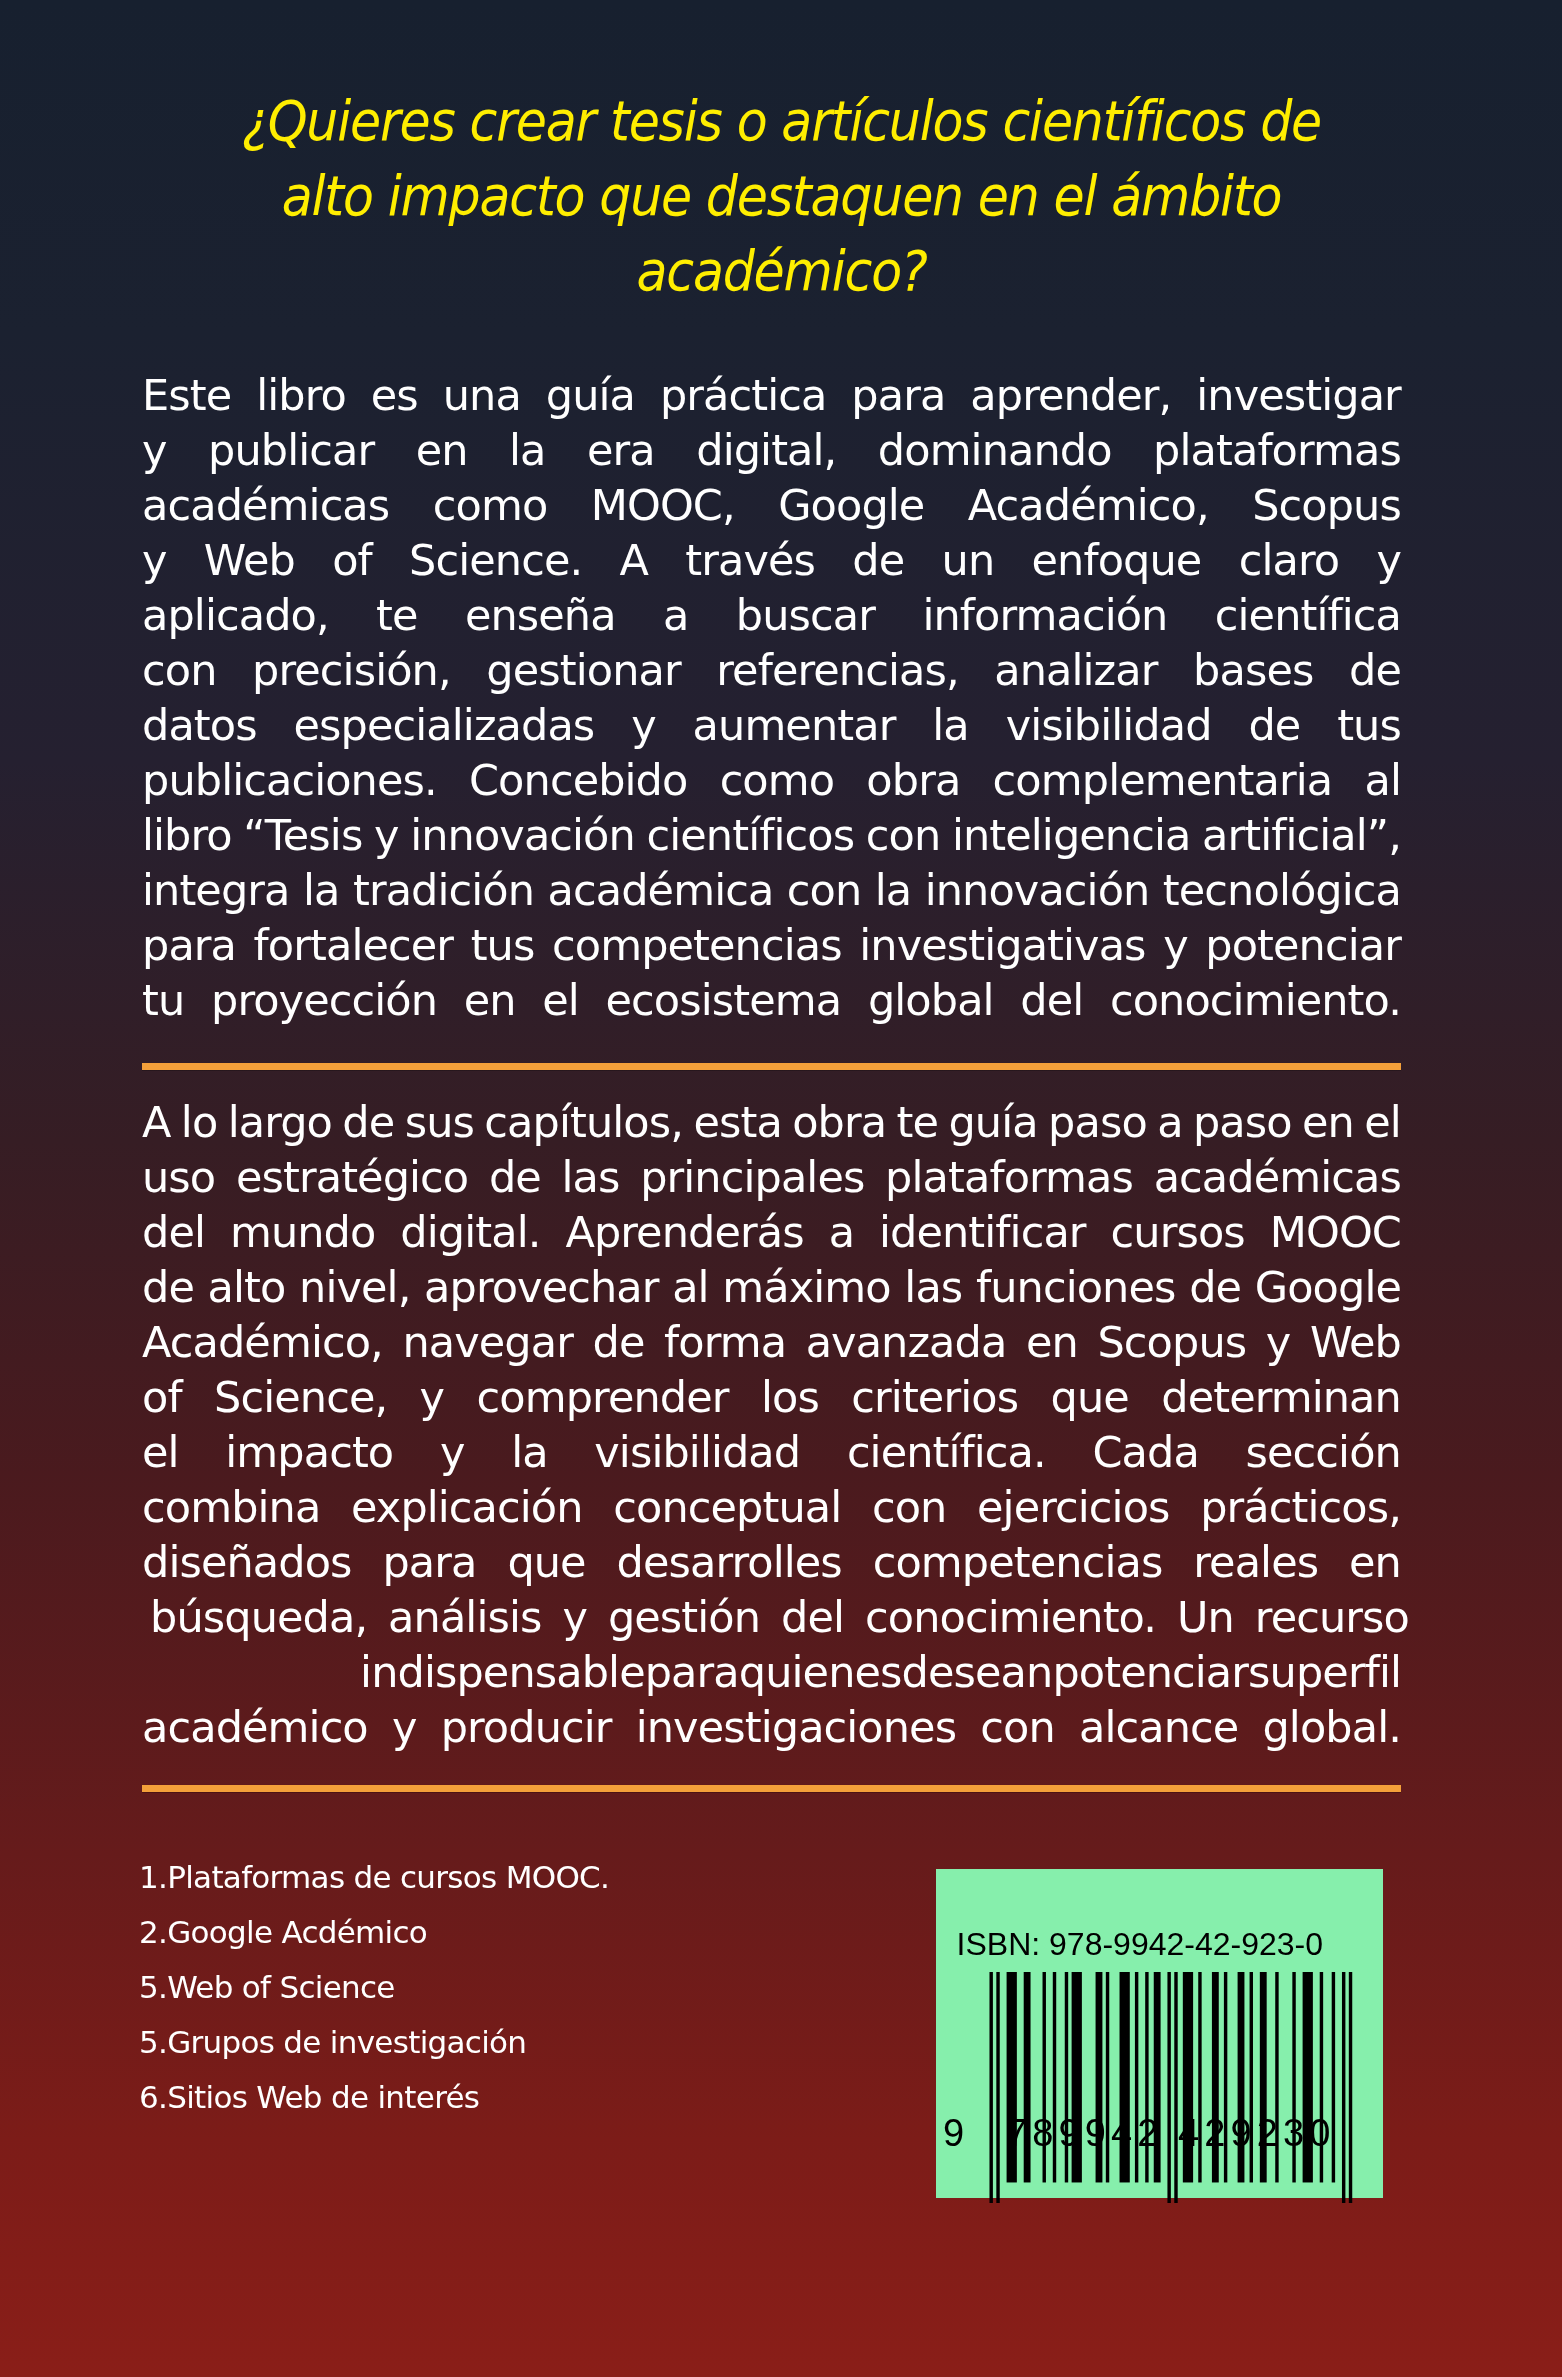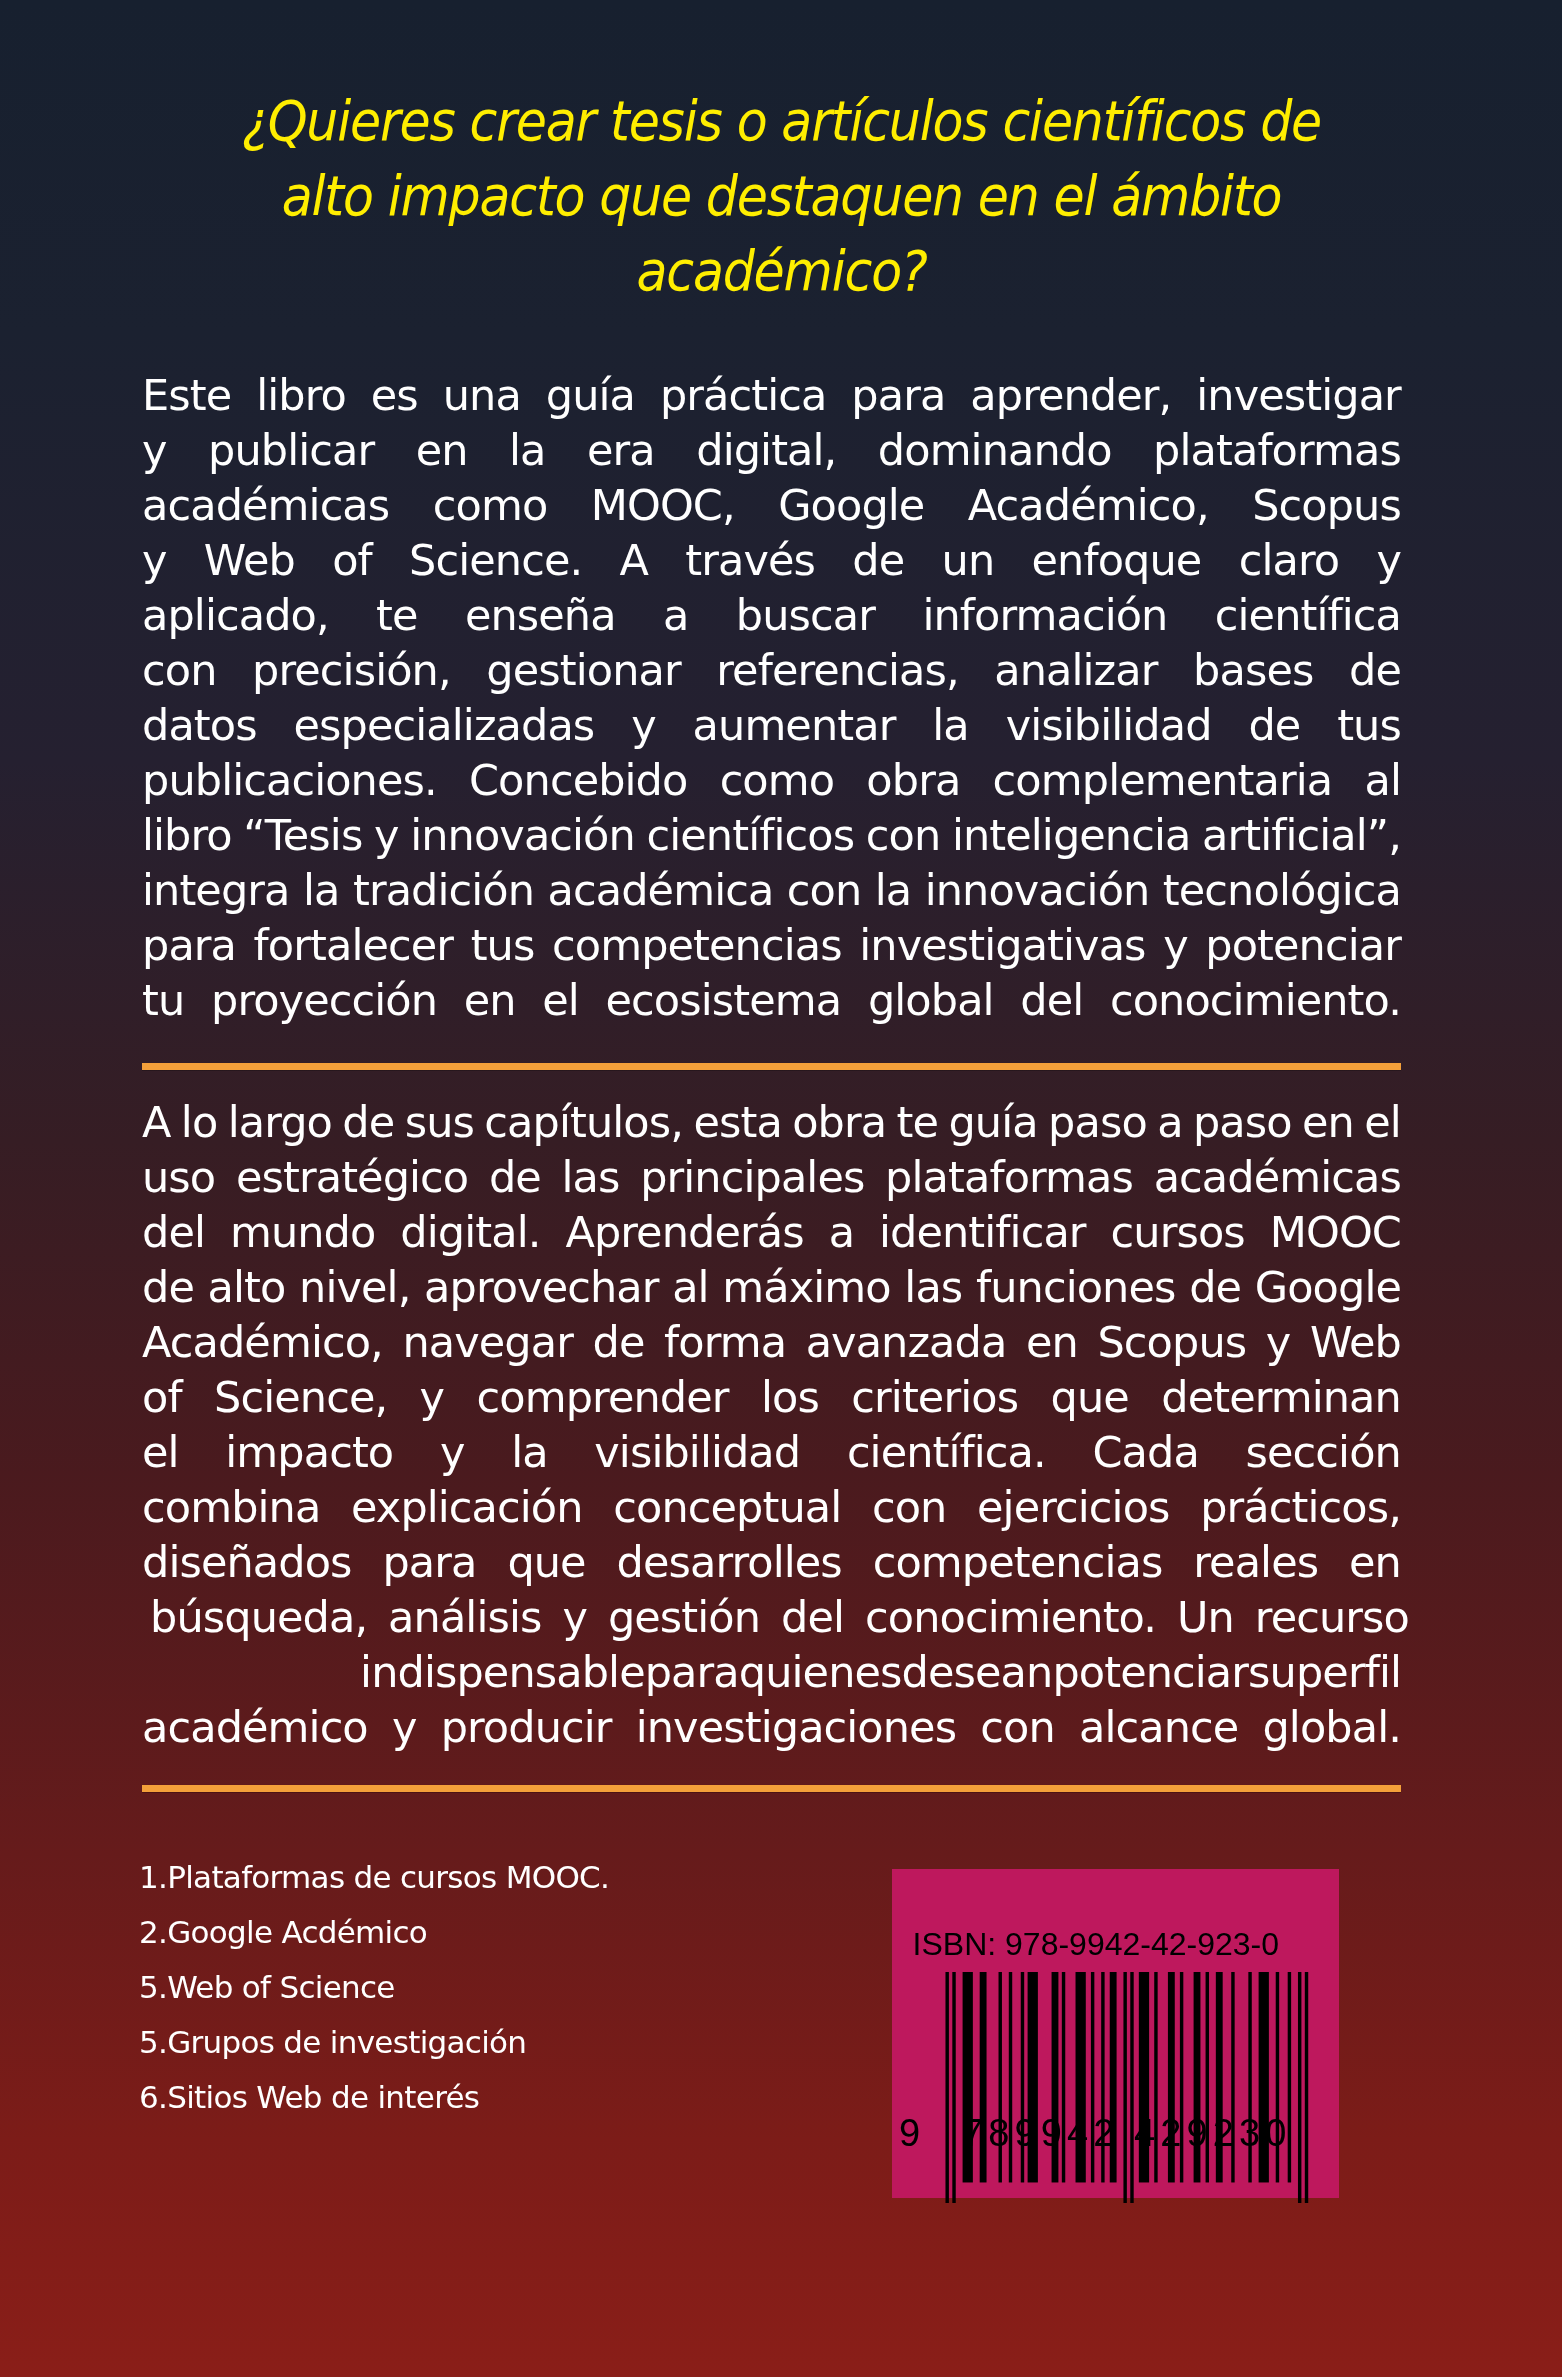--- a/index.html
+++ b/index.html
@@ -71,25 +71,25 @@
       position: absolute;
       left: 139px;
       top: 1850px;
       font-size: 31px;
       line-height: 55px;
       letter-spacing: -0.7px;
     }
     .toc .toc-item { display: block; white-space: nowrap; }
     .barcode-box {
       position: absolute;
-      left: 892px;
+      left: 936px;
       top: 1869px;
       width: 447px;
       height: 329px;
-      background: #be185d;
+      background: #86efac;
       color: #000000;
       font-family: "Liberation Sans", sans-serif;
     }
     .isbn-text {
       position: absolute;
       left: 20.6px;
       top: 57px;
       font-size: 32px;
       letter-spacing: 0px;
       white-space: nowrap;

